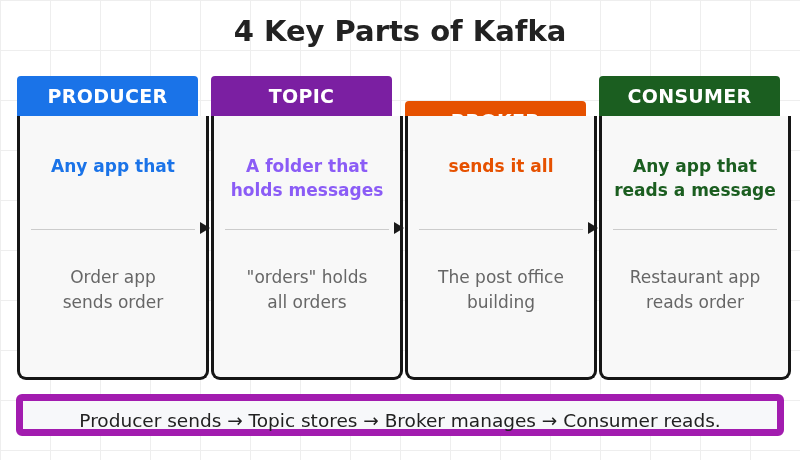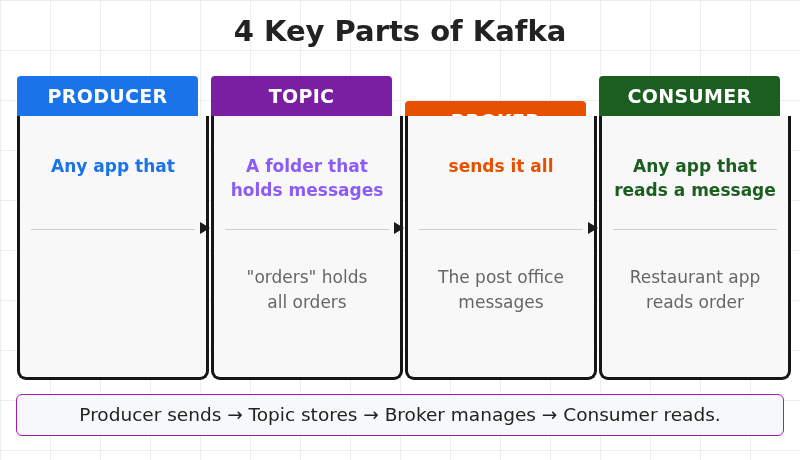--- a/index.html
+++ b/index.html
@@ -47,36 +47,40 @@
     font-size: 17px; color: #666666; line-height: 25px;
   }
   .arrow {
     position: absolute; top: 222px; width: 0; height: 0;
     border-top: 6px solid transparent; border-bottom: 6px solid transparent;
     border-left: 10px solid #1a1a1a;
   }
   .summary {
     position: absolute; left: 16px; top: 394px; width: 768px; height: 42px;
     box-sizing: border-box;
-    background: #f7f8fa; border: 1px solid #a21caf; border-radius: 6px;
+    background: #f7f8fa; border: 7px solid #a21caf; border-radius: 6px;
     text-align: center; line-height: 40px; font-size: 18.5px; color: #222222;
   }
 </style>
 </head>
 <body>
 
 <div class="title">4 Key Parts of Kafka</div>
 
 <div class="card" style="left:17px;text-decoration:underline;">
   <div class="card-head" style="background: rgb(26, 115, 232);">PRODUCER</div>
   <div class="card-body">
     <div class="card-desc" style="color: rgb(26, 115, 232);">
       <div>Any app that</div>
     </div>
     <div class="card-divider"></div>
+    <div class="card-example">
+      <div>Order app</div>
+      <div>sends order</div>
+    </div>
   </div>
 </div>
 
 <div class="arrow" style="left:200px;"></div>
 
 <div class="card" style="left:211px;">
   <div class="card-head" style="background: rgb(123, 31, 162);">TOPIC</div>
   <div class="card-body">
     <div class="card-desc" style="color: #8b5cf6;">
       <div>A folder that</div>
@@ -94,21 +98,21 @@
 
 <div class="card" style="left:405px;">
   <div class="card-head" style="background: rgb(230, 81, 0); margin-top: 25px;">BROKER</div>
   <div class="card-body">
     <div class="card-desc" style="color: rgb(230, 81, 0);">
       <div>sends it all</div>
     </div>
     <div class="card-divider"></div>
     <div class="card-example">
       <div>The post office</div>
-      <div>messages</div>
+      <div>building</div>
     </div>
   </div>
 </div>
 
 <div class="arrow" style="left:588px;"></div>
 
 <div class="card" style="left:599px;">
   <div class="card-head" style="background: rgb(27, 94, 32);">CONSUMER</div>
   <div class="card-body">
     <div class="card-desc" style="color: rgb(27, 94, 32);">

